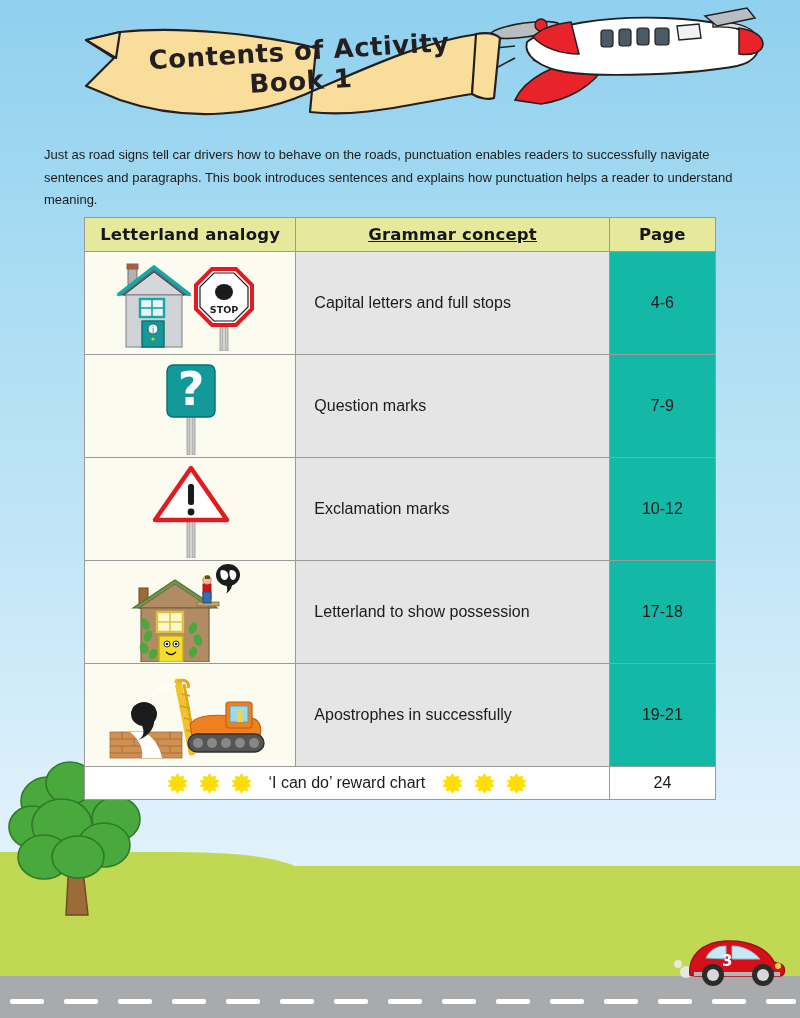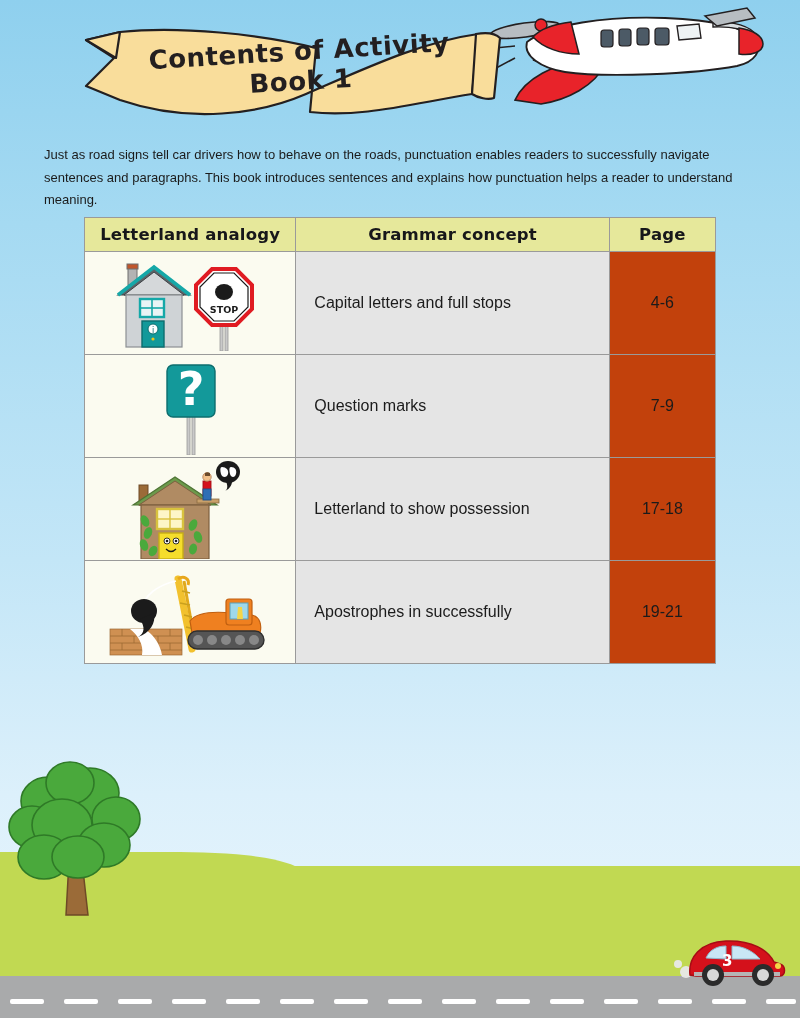--- a/index.html
+++ b/index.html
@@ -52,38 +52,38 @@
     padding:0; margin:0;
   }
   #contents-table thead th {
     background:#e6e89b;
     height:34px;
     font-size:16.5px; font-weight:700; color:#17171a;
     font-family:"DejaVu Sans", sans-serif;
     letter-spacing:0.2px;
   }
   .col-analogy { width:211px; }
-  .col-concept { width:313px; }
+  .col-concept { width:313px;text-decoration:underline; }
   .col-page    { width:106px; }
 
   .cell-analogy {
     background:#fbfbf0;
     height:102px;
     text-align:center;
     vertical-align:middle;
     position:relative;
   }
   .cell-concept {
     background:#e5e5e5;
     padding-left:18px !important;
     font-size:16px; color:#1b1b1b;
     vertical-align:middle;
   }
   .cell-page {
-    background:#c2410c;
+    background:#14b8a6;
     text-align:center; vertical-align:middle;
     font-size:16px; color:#1b1b1b;
   }
   .row-wide td {
     height:33px; background:#ffffff;
     text-align:center; vertical-align:middle;
     font-size:16px; color:#1b1b1b;
   }
   .reward-cell { position:relative; }
   .reward-inner {
@@ -264,20 +264,35 @@
             <rect x="57" y="58" width="3" height="40" fill="#c9c9c9" stroke="#9a9a9a" stroke-width="0.8"></rect>
             <rect x="32" y="8" width="48" height="52" rx="6" fill="#13999a" stroke="#0c6d6e" stroke-width="1.4"></rect>
             <text x="56" y="48" font-size="46" font-weight="bold" font-family="DejaVu Sans, sans-serif" text-anchor="middle" fill="#ffffff">?</text>
           </svg>
         </div>
       </td>
       <td class="cell-concept">Question marks</td>
       <td class="cell-page">7-9</td>
     </tr>
 
+    <tr>
+      <td class="cell-analogy">
+        <div class="icon-holder">
+          <svg width="110" height="98" viewBox="0 0 110 98">
+            <rect x="52" y="56" width="3" height="42" fill="#c9c9c9" stroke="#9a9a9a" stroke-width="0.8"></rect>
+            <rect x="57" y="56" width="3" height="42" fill="#c9c9c9" stroke="#9a9a9a" stroke-width="0.8"></rect>
+            <path d="M56 8 L92 60 L20 60 Z" fill="#ffffff" stroke="#e01b22" stroke-width="4.5" stroke-linejoin="round"></path>
+            <rect x="53" y="24" width="6" height="21" rx="2.5" fill="#1b1b1b"></rect>
+            <circle cx="56" cy="52" r="3.4" fill="#1b1b1b"></circle>
+          </svg>
+        </div>
+      </td>
+      <td class="cell-concept">Exclamation marks</td>
+      <td class="cell-page">10-12</td>
+    </tr>
 
 
     <tr>
       <td class="cell-analogy">
         <div class="icon-holder">
           <svg width="150" height="100" viewBox="0 0 150 100">
             <rect x="24" y="26" width="9" height="20" fill="#9b6b38" stroke="#6e4a26" stroke-width="1"></rect>
             <path d="M18 46 L60 18 L102 46 Z" fill="#6c9a4b" stroke="#4d7434" stroke-width="1.2"></path>
             <path d="M24 46 L60 22 L96 46 Z" fill="#b08b63" stroke="#7d5f3f" stroke-width="1"></path>
             <rect x="26" y="46" width="68" height="54" fill="#b08b63" stroke="#7d5f3f" stroke-width="1.2"></rect>
@@ -361,15 +376,41 @@
                 <circle cx="154" cy="77" r="5"></circle>
             </g>
           </svg>
         </div>
       </td>
       <td class="cell-concept">Apostrophes in successfully</td>
       <td class="cell-page">19-21</td>
     </tr>
 
 
+    <tr class="row-wide">
+      <td colspan="2" class="reward-cell">
+        <div class="reward-inner">
+          <svg class="star" viewBox="0 0 24 24">
+              <path d="M12 0l2.6 4.3L19.4 3l-.6 4.9 4.9.5-3.4 3.6 3.4 3.6-4.9.5.6 4.9-4.8-1.3L12 24l-2.6-4.3L4.6 21l.6-4.9-4.9-.5L3.7 12 .3 8.4l4.9-.5L4.6 3l4.8 1.3z" fill="#ffdd00"></path>
+            </svg>
+          <svg class="star" viewBox="0 0 24 24">
+              <path d="M12 0l2.6 4.3L19.4 3l-.6 4.9 4.9.5-3.4 3.6 3.4 3.6-4.9.5.6 4.9-4.8-1.3L12 24l-2.6-4.3L4.6 21l.6-4.9-4.9-.5L3.7 12 .3 8.4l4.9-.5L4.6 3l4.8 1.3z" fill="#ffdd00"></path>
+            </svg>
+          <svg class="star" viewBox="0 0 24 24">
+              <path d="M12 0l2.6 4.3L19.4 3l-.6 4.9 4.9.5-3.4 3.6 3.4 3.6-4.9.5.6 4.9-4.8-1.3L12 24l-2.6-4.3L4.6 21l.6-4.9-4.9-.5L3.7 12 .3 8.4l4.9-.5L4.6 3l4.8 1.3z" fill="#ffdd00"></path>
+            </svg>
+          <span class="reward-label">‘I can do’ reward chart</span>
+          <svg class="star" viewBox="0 0 24 24">
+              <path d="M12 0l2.6 4.3L19.4 3l-.6 4.9 4.9.5-3.4 3.6 3.4 3.6-4.9.5.6 4.9-4.8-1.3L12 24l-2.6-4.3L4.6 21l.6-4.9-4.9-.5L3.7 12 .3 8.4l4.9-.5L4.6 3l4.8 1.3z" fill="#ffdd00"></path>
+            </svg>
+          <svg class="star" viewBox="0 0 24 24">
+              <path d="M12 0l2.6 4.3L19.4 3l-.6 4.9 4.9.5-3.4 3.6 3.4 3.6-4.9.5.6 4.9-4.8-1.3L12 24l-2.6-4.3L4.6 21l.6-4.9-4.9-.5L3.7 12 .3 8.4l4.9-.5L4.6 3l4.8 1.3z" fill="#ffdd00"></path>
+            </svg>
+          <svg class="star" viewBox="0 0 24 24">
+              <path d="M12 0l2.6 4.3L19.4 3l-.6 4.9 4.9.5-3.4 3.6 3.4 3.6-4.9.5.6 4.9-4.8-1.3L12 24l-2.6-4.3L4.6 21l.6-4.9-4.9-.5L3.7 12 .3 8.4l4.9-.5L4.6 3l4.8 1.3z" fill="#ffdd00"></path>
+            </svg>
+        </div>
+      </td>
+      <td>24</td>
+    </tr>
 
   </tbody>
 </table>
 
 </body></html>

